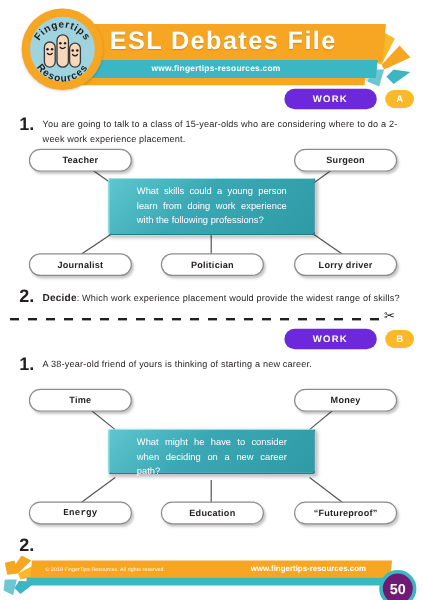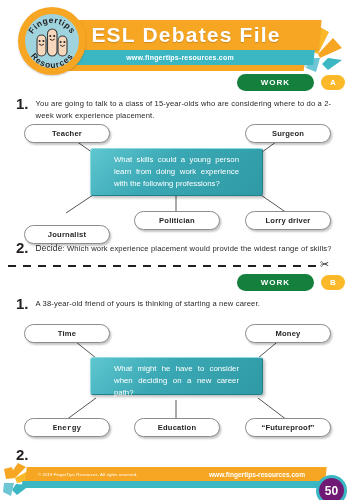--- a/index.html
+++ b/index.html
@@ -49,33 +49,33 @@
     z-index:3;
   }
   .logo-inner{
     position:absolute;left:7px;top:7px;width:54px;height:54px;
     border-radius:50%;background:#9fd3dd;
   }
   .logo svg{position:absolute;left:0;top:0;}
   
   .tagrow{position:absolute;right:8px;display:flex;gap:7px;align-items:center;}
   .tag-work{
-    background:#15803d;color:#ffffff;font-weight:bold;font-size:8px;
+    background:#6d28d9;color:#ffffff;font-weight:bold;font-size:8px;
     letter-spacing:1px;padding:4px 24px;border-radius:9px;
   }
   .tag-letter{
     background:#fbb829;color:#ffffff;font-weight:bold;font-size:8px;
     width:24px;height:15px;border-radius:8px;
     display:flex;align-items:center;justify-content:center;
   }
   
   .qline{position:absolute;display:flex;align-items:flex-start;}
   .qnum{font-weight:bold;font-size:15px;line-height:1;margin-right:7px;}
   .qtext{font-size:7.6px;line-height:1.6;letter-spacing:.15px;padding-top:2px;}
-  .qtext b{font-weight:normal;font-size:8.4px;text-align:center;}
+  .qtext b{font-weight:bold;font-size:8.4px;text-align:center;}
   
   .diagram{position:absolute;left:0;width:353px;}
   .pill{
     position:absolute;background:#ffffff;border:1.4px solid #8c8c8c;
     border-radius:11px;height:17px;
     display:flex;align-items:center;justify-content:center;
     font-size:7.6px;font-weight:bold;letter-spacing:.2px;
     box-shadow:1.5px 2px 2px rgba(0,0,0,.22);
     z-index:4;
   }
@@ -195,21 +195,21 @@
     <line x1="66" y1="213" x2="96" y2="193" stroke="#555" stroke-width="1"></line>
     <line x1="176" y1="213" x2="176" y2="196" stroke="#555" stroke-width="1"></line>
     <line x1="287" y1="213" x2="258" y2="193" stroke="#555" stroke-width="1"></line>
   </svg>
 
   <div class="pill" style="left:24px;top:124px;width:84px;">Teacher</div>
   <div class="pill" style="left:245px;top:124px;width:84px;">Surgeon</div>
 
   <div class="centerbox" style="left:90px;top:148px;width:173px;height:48px;">What skills could a young person learn from doing work experience with the following professions?</div>
 
-  <div class="pill" style="left:24px;top:225px;width:84px;">Journalist</div>
+  <div class="pill" style="left:24px;top:211px;width:84px;">Journalist</div>
   <div class="pill" style="left:134px;top:211px;width:84px;">Politician</div>
   <div class="pill" style="left:245px;top:211px;width:84px;">Lorry driver</div>
 </div>
 
 <div class="qline" style="left:16px;top:240px;width:330px;">
   <div class="qnum">2.</div>
   <div class="qtext">
     <b>Decide</b><span>: Which work experience placement would provide the widest range of skills?</span>
   </div>
 </div>

